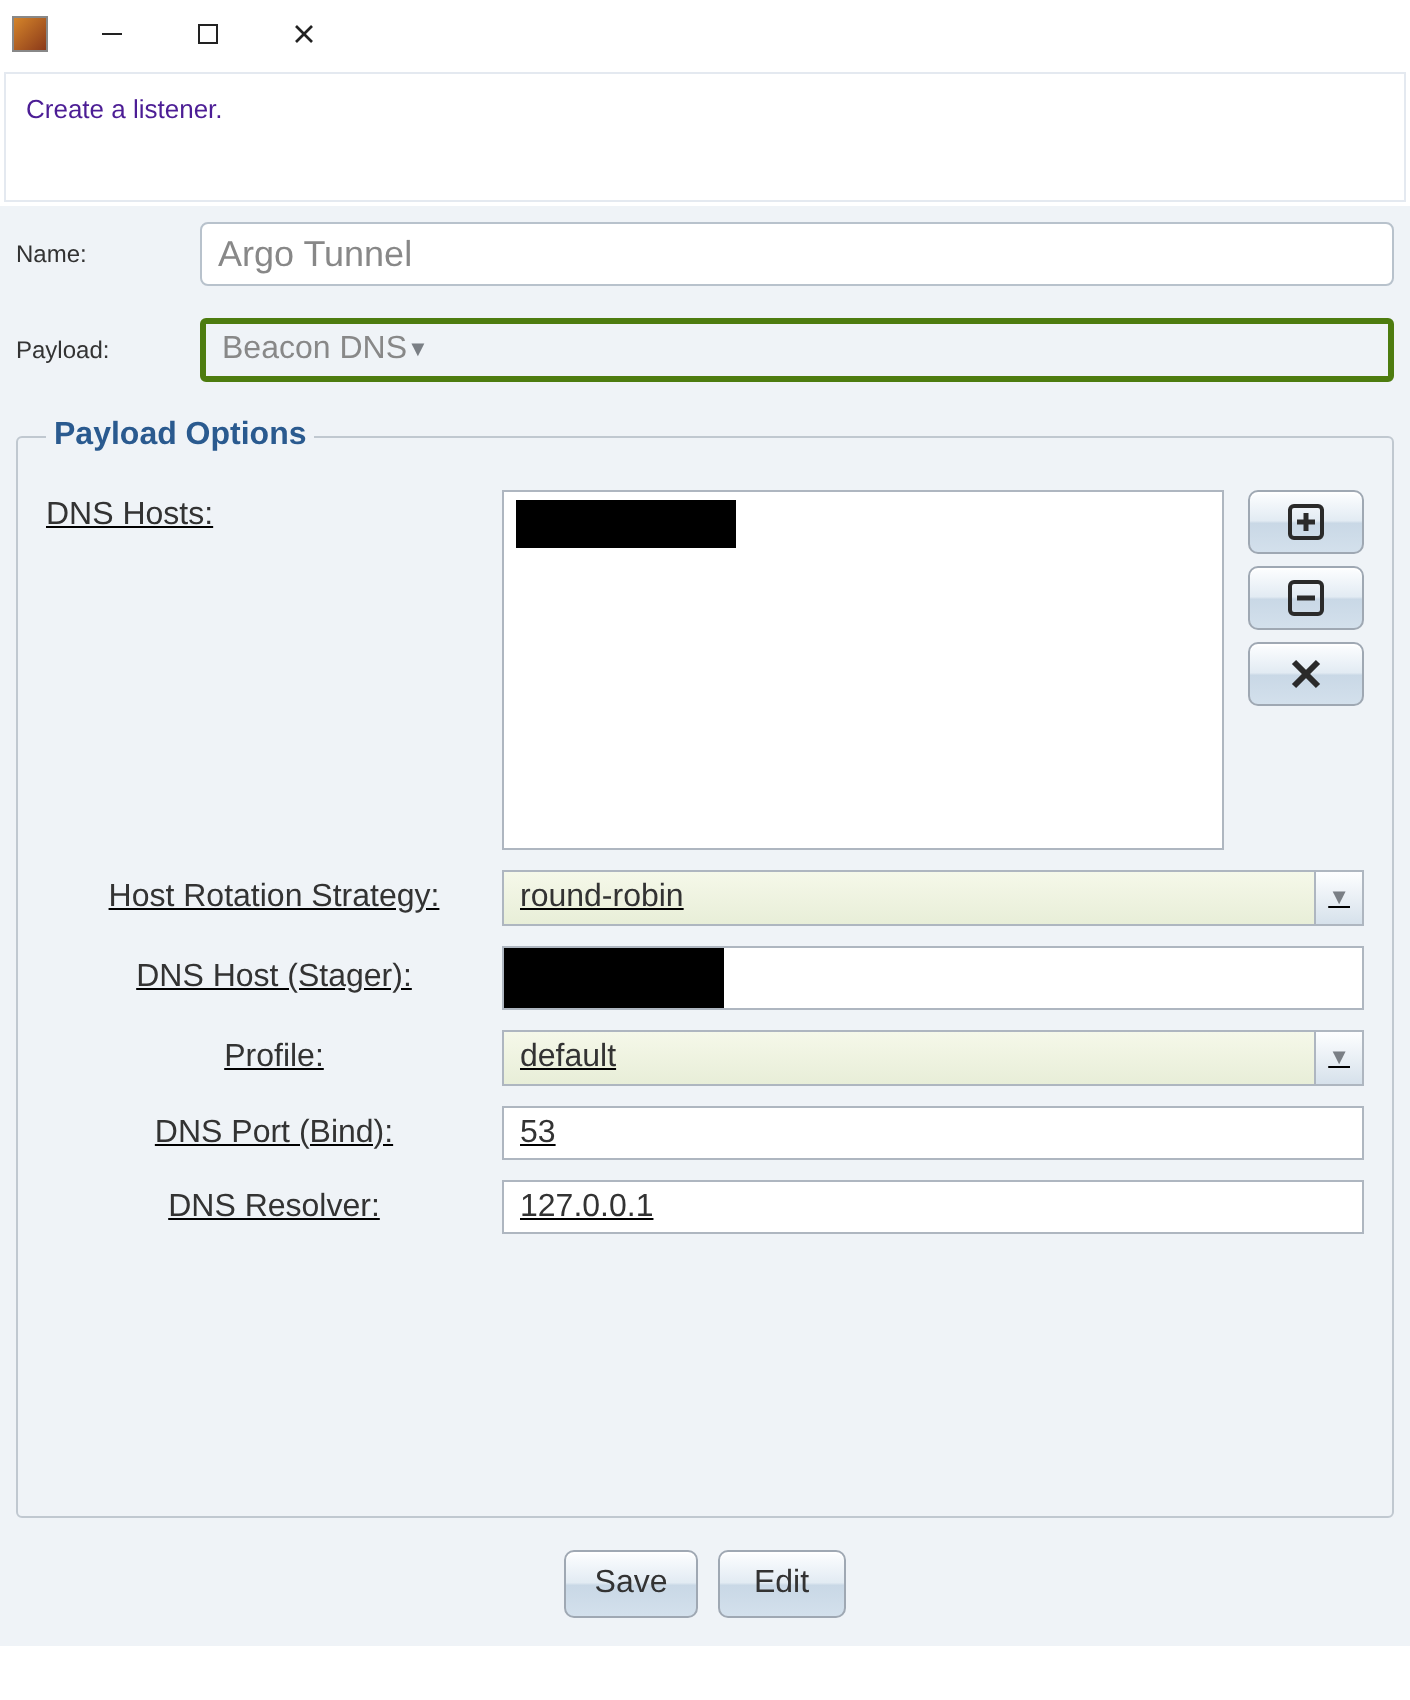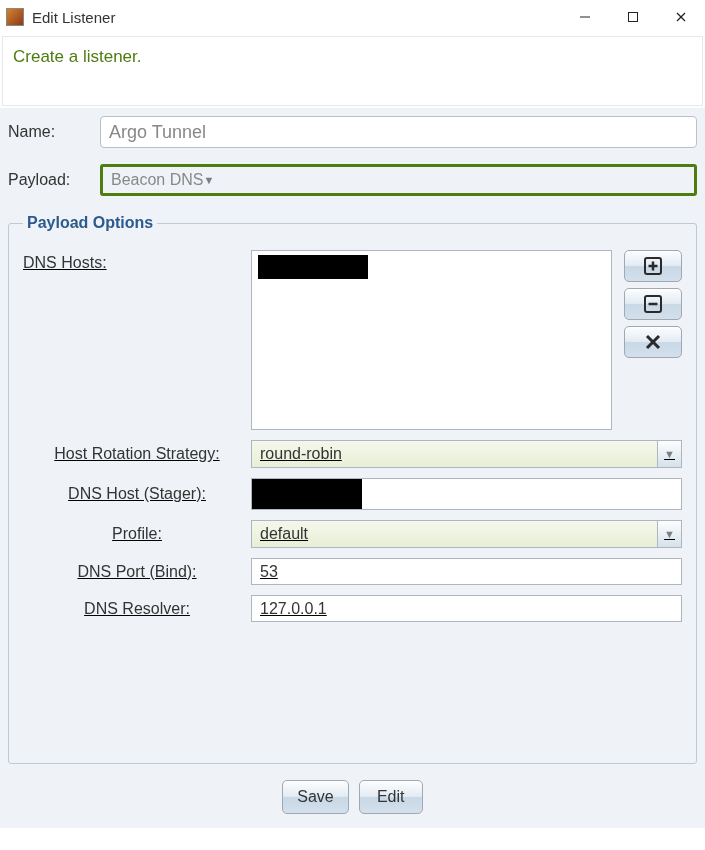--- a/index.html
+++ b/index.html
@@ -44,38 +44,38 @@
       display: flex;
       align-items: center;
       justify-content: center;
       background: white;
       border: none;
       font-size: 14px;
       cursor: default;
     }
     .description {
       padding: 10px 10px 38px 10px;
-      font-size: 17px;
-      color: #4d7c0f;
+      font-size: 13px;
+      color: #4c1d95;
       background: white;
       border: 1px solid #e4e9f0;
       margin: 2px;
     }
     .main-area {
       background: #eff3f7;
       padding: 8px 8px 2px 8px;
     }
     .form-row {
       display: flex;
       align-items: center;
       margin-bottom: 16px;
     }
     .form-row label {
       width: 92px;
-      font-size: 16px;
+      font-size: 12px;
       color: #333;
     }
     .text-input {
       flex: 1;
       height: 32px;
       border: 1px solid #b8c2cc;
       border-radius: 4px;
       padding: 0 8px;
       font-size: 18px;
       color: #888;
@@ -226,21 +226,20 @@
       align-self: center;
       padding-top: 0;
       text-align: center;
     }
   </style>
 </head>
 <body>
 
 <div class="titlebar">
   <div class="titlebar-icon"></div>
-  <div class="titlebar-title">Edit Listener</div>
   <div class="titlebar-controls">
     <button class="titlebar-btn">
       <svg width="12" height="12" viewBox="0 0 12 12">
           <line x1="1" y1="6" x2="11" y2="6" stroke="#222" stroke-width="1"></line>
         </svg>
     </button>
     <button class="titlebar-btn">
       <svg width="12" height="12" viewBox="0 0 12 12">
           <rect x="1.5" y="1.5" width="9" height="9" fill="none" stroke="#222" stroke-width="1"></rect>
         </svg>

